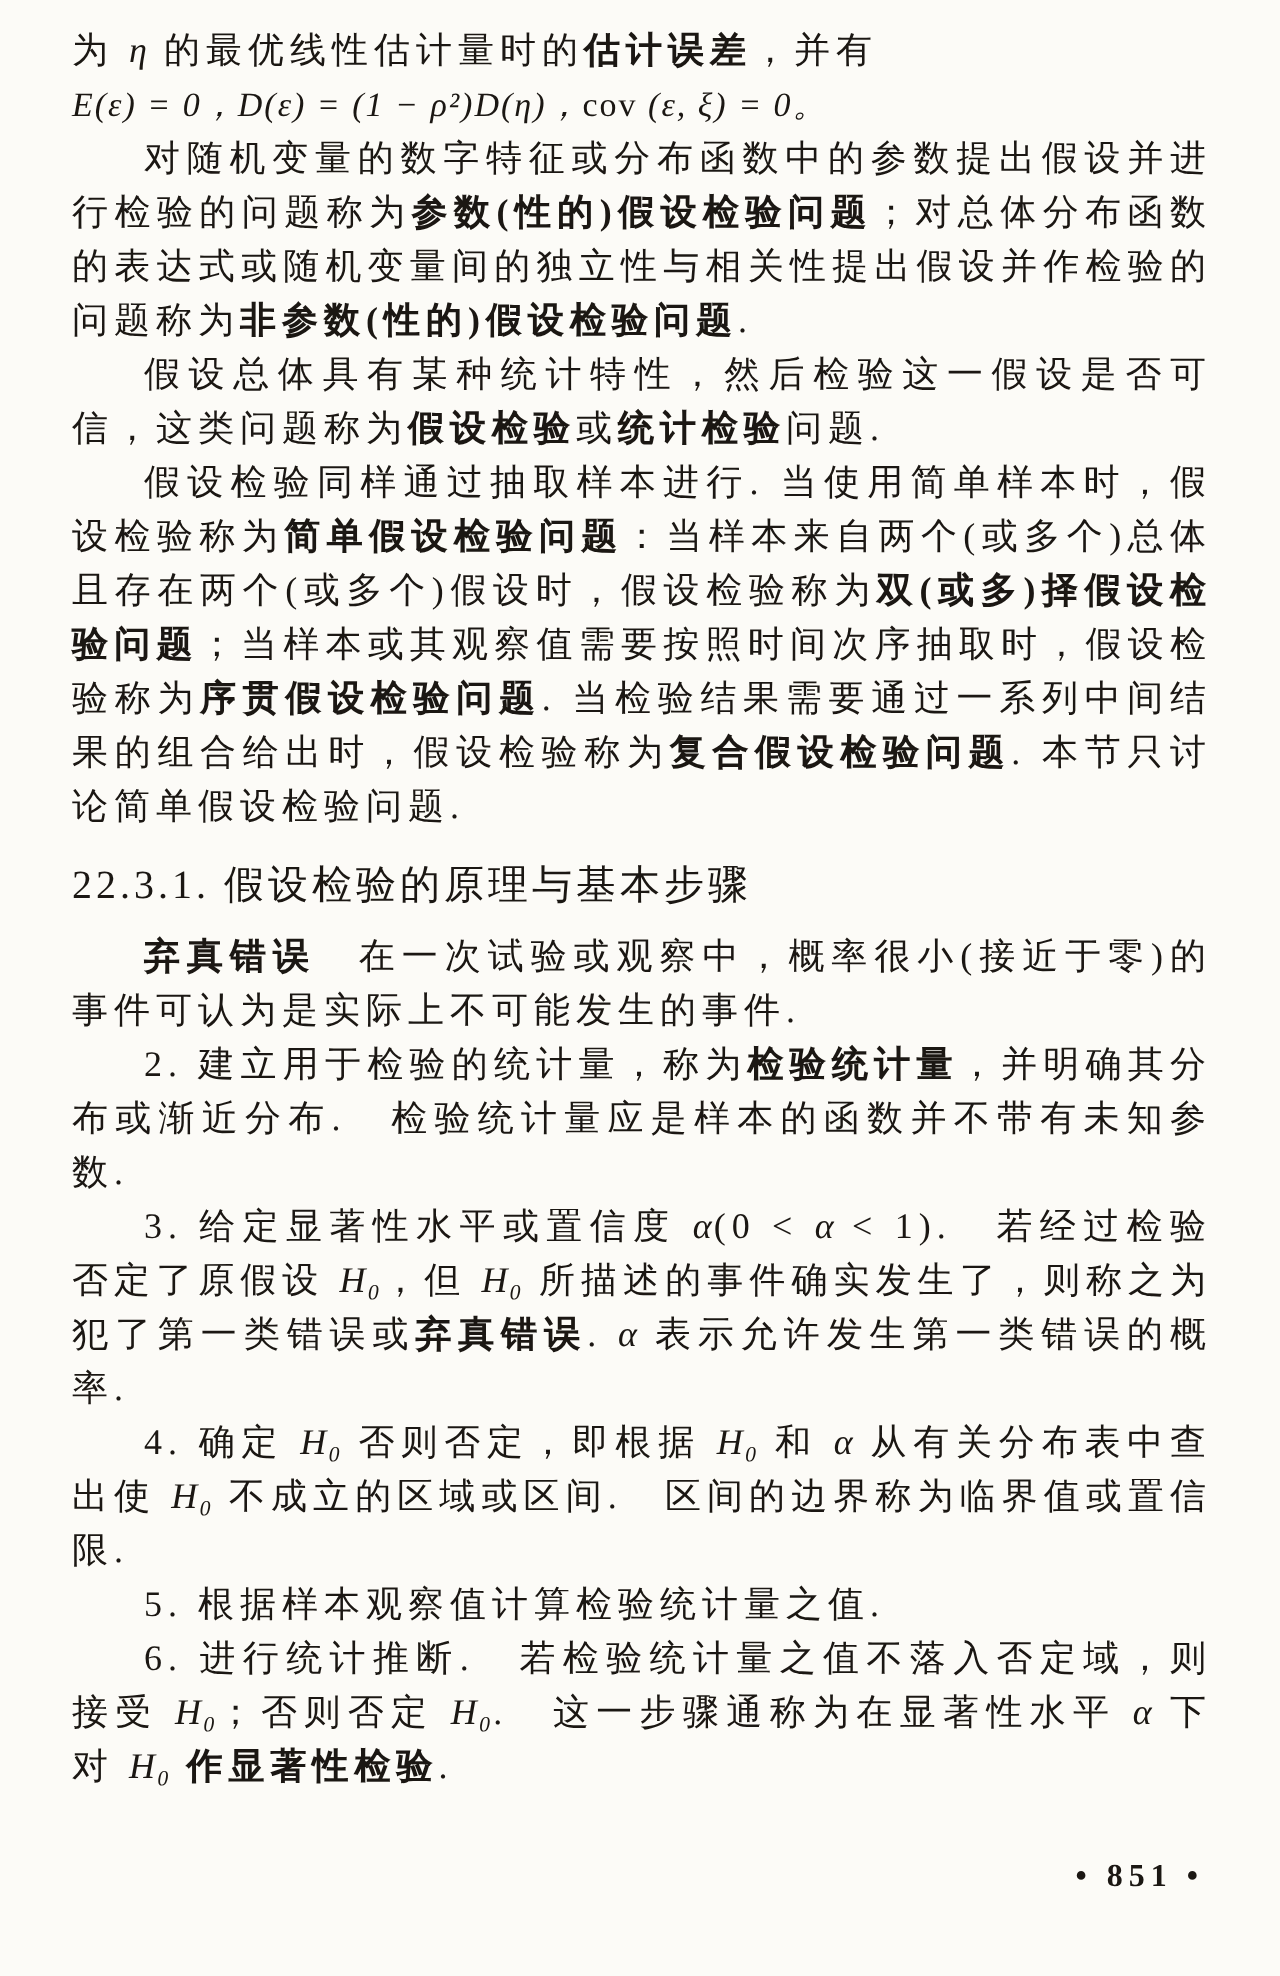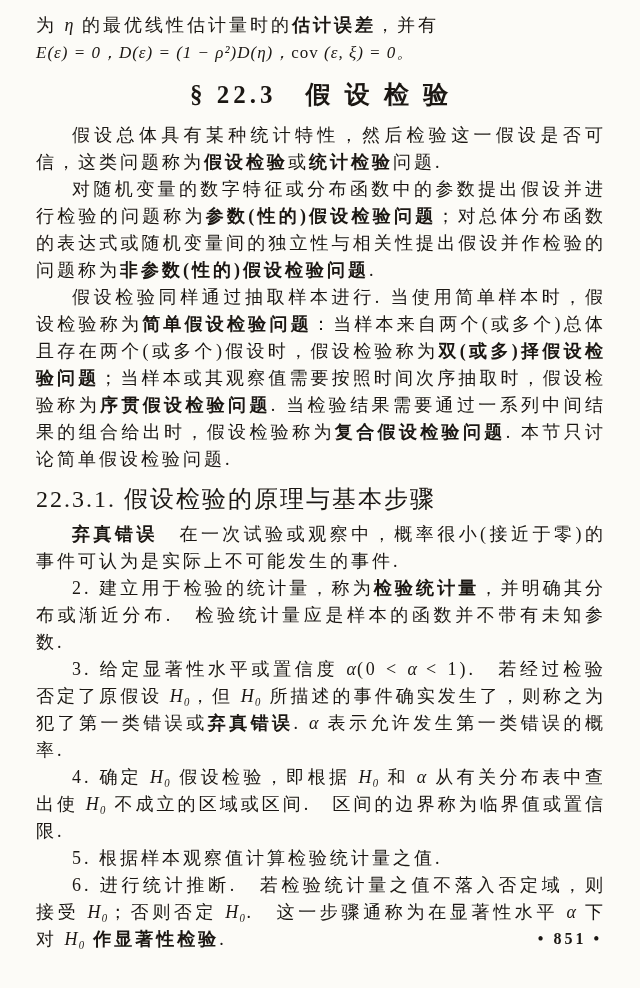--- a/index.html
+++ b/index.html
@@ -22,47 +22,46 @@
   .formula{
     text-indent:0;letter-spacing:1px;
     font-size:17px;margin:3px 0 4px;
   }
   h1.main-head{
     font-size:25px;font-weight:bold;text-align:center;
     letter-spacing:4px;line-height:30px;
     margin:14px 0 12px;
   }
   h2.sub-head{
-    font-size:24px;font-weight:normal;letter-spacing:2px;
+    font-size:20px;font-weight:normal;letter-spacing:2px;
     line-height:26px;margin:13px 0 9px;text-indent:0;
   }
   .b{font-weight:bold;}
   .m{font-style:italic;letter-spacing:1px;font-family:"Liberation Serif","DejaVu Serif",serif;}
   .pageno{
     position:absolute;right:38px;bottom:36px;
     font-weight:bold;font-size:16px;letter-spacing:3px;
   }
 </style>
 </head>
 <body>
 
 <div class="page">
 
   <p class="cont"><span>为 </span><span class="m">η</span><span> 的最优线性估计量时的</span><span class="b">估计误差</span><span>，并有</span></p>
   <p class="formula"><span class="m">E(ε) = 0，D(ε) = (1 − ρ²)D(η)，</span><span>cov</span><span class="m"> (ε, ξ) = 0。</span></p>
 
-  <h1 class="main-head">§ 22.3　假 设 检 验</h1>
 
+  <p class="ind"><span>对随机变量的数字特征或分布函数中的参数提出假设并进行检验的问题称为</span><span class="b">参数(性的)假设检验问题</span><span>；对总体分布函数的表达式或随机变量间的独立性与相关性提出假设并作检验的问题称为</span><span class="b">非参数(性的)假设检验问题</span><span>.</span></p>
   <p class="ind"><span>假设总体具有某种统计特性，然后检验这一假设是否可信，这类问题称为</span><span class="b">假设检验</span><span>或</span><span class="b">统计检验</span><span>问题.</span></p>
-  <p class="ind"><span>对随机变量的数字特征或分布函数中的参数提出假设并进行检验的问题称为</span><span class="b">参数(性的)假设检验问题</span><span>；对总体分布函数的表达式或随机变量间的独立性与相关性提出假设并作检验的问题称为</span><span class="b">非参数(性的)假设检验问题</span><span>.</span></p>
   <p class="ind"><span>假设检验同样通过抽取样本进行. 当使用简单样本时，假设检验称为</span><span class="b">简单假设检验问题</span><span>：当样本来自两个(或多个)总体且存在两个(或多个)假设时，假设检验称为</span><span class="b">双(或多)择假设检验问题</span><span>；当样本或其观察值需要按照时间次序抽取时，假设检验称为</span><span class="b">序贯假设检验问题</span><span>. 当检验结果需要通过一系列中间结果的组合给出时，假设检验称为</span><span class="b">复合假设检验问题</span><span>. 本节只讨论简单假设检验问题.</span></p>
 
   <h2 class="sub-head">22.3.1. 假设检验的原理与基本步骤</h2>
 
   <p class="ind"><span class="b">弃真错误</span><span>　在一次试验或观察中，概率很小(接近于零)的事件可认为是实际上不可能发生的事件.</span></p>
   <p class="ind"><span>2. 建立用于检验的统计量，称为</span><span class="b">检验统计量</span><span>，并明确其分布或渐近分布.　检验统计量应是样本的函数并不带有未知参数.</span></p>
   <p class="ind"><span>3. 给定显著性水平或置信度 </span><span class="m">α</span><span>(0 &lt; </span><span class="m">α</span><span> &lt; 1).　若经过检验否定了原假设 </span><span class="m">H₀</span><span>，但 </span><span class="m">H₀</span><span> 所描述的事件确实发生了，则称之为犯了第一类错误或</span><span class="b">弃真错误</span><span>. </span><span class="m">α</span><span> 表示允许发生第一类错误的概率.</span></p>
-  <p class="ind"><span>4. 确定 </span><span class="m">H₀</span><span> 假设检验，即根据 </span><span class="m">H₀</span><span> 和 </span><span class="m">α</span><span> 从有关分布表中查出使 </span><span class="m">H₀</span><span> 不成立的区域或区间.　区间的边界称为临界值或置信限.</span></p>
+  <p class="ind"><span>4. 确定 </span><span class="m">H₀</span><span> 否则否定，即根据 </span><span class="m">H₀</span><span> 和 </span><span class="m">α</span><span> 从有关分布表中查出使 </span><span class="m">H₀</span><span> 不成立的区域或区间.　区间的边界称为临界值或置信限.</span></p>
   <p class="ind"><span>5. 根据样本观察值计算检验统计量之值.</span></p>
   <p class="ind"><span>6. 进行统计推断.　若检验统计量之值不落入否定域，则接受 </span><span class="m">H₀</span><span>；否则否定 </span><span class="m">H₀</span><span>.　这一步骤通称为在显著性水平 </span><span class="m">α</span><span> 下对 </span><span class="m">H₀</span><span> </span><span class="b">作显著性检验</span><span>.</span></p>
 
   <div class="pageno">• 851 •</div>
 </div>
 
 </body></html>

